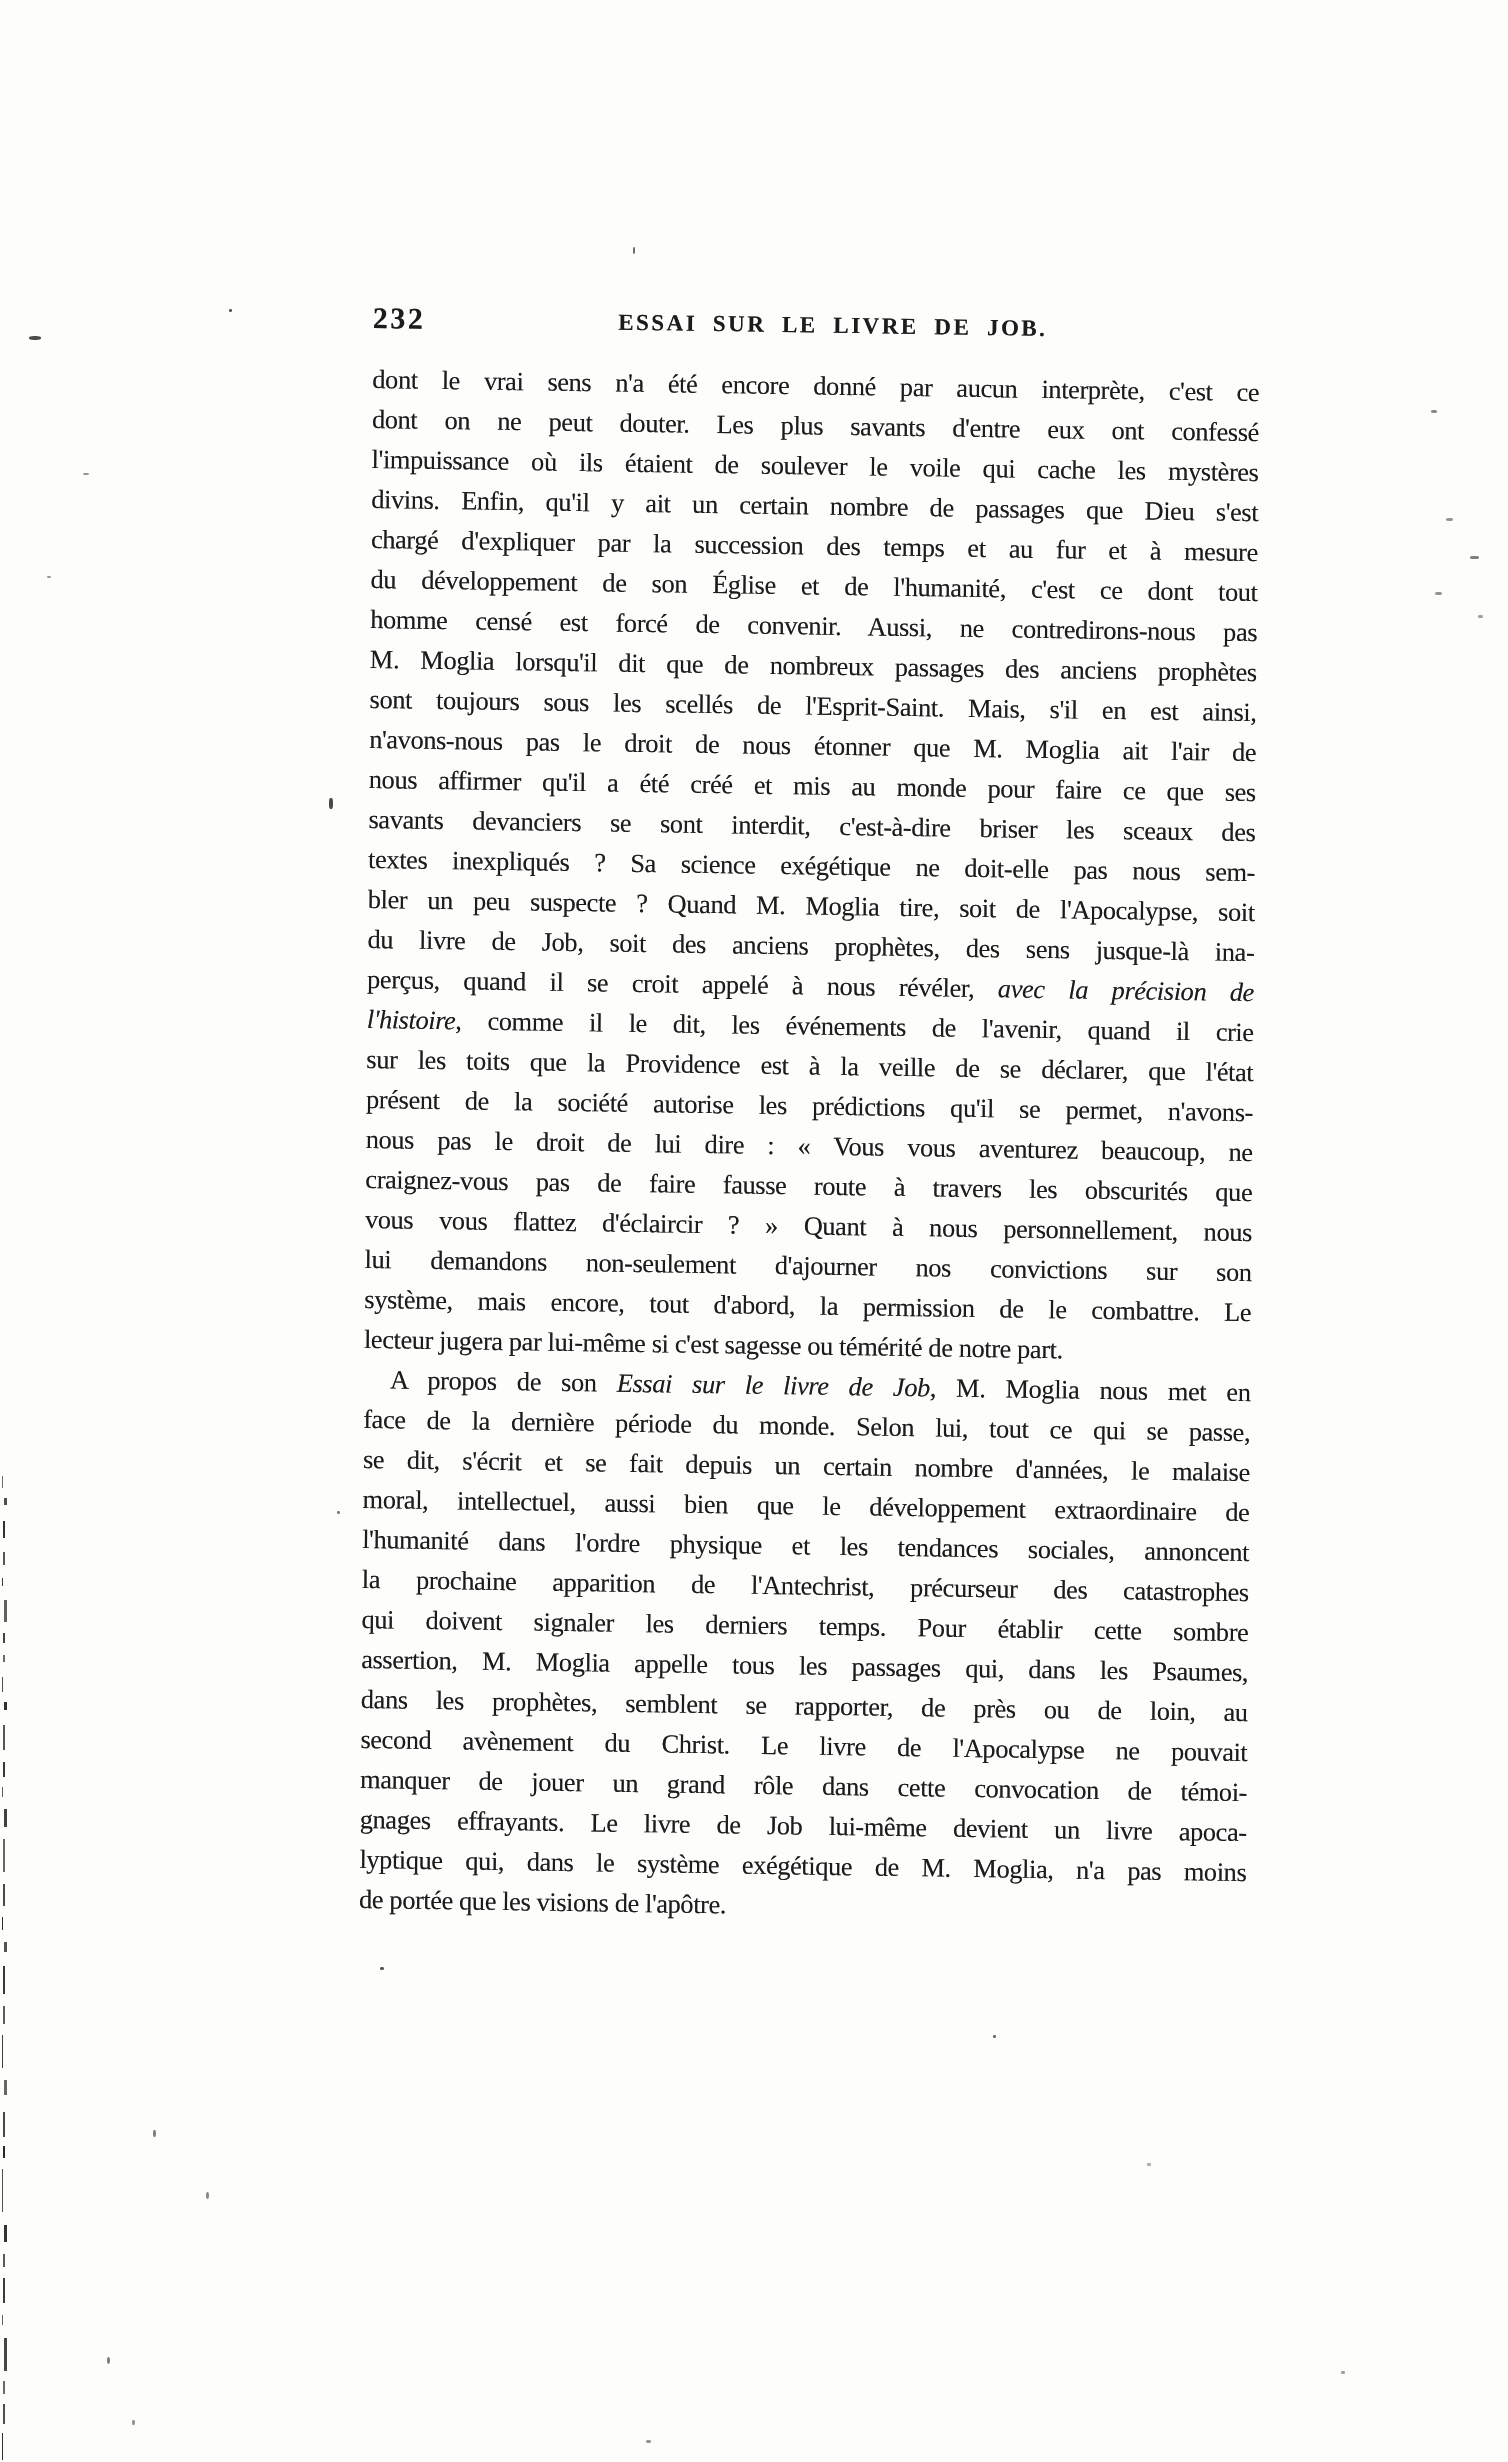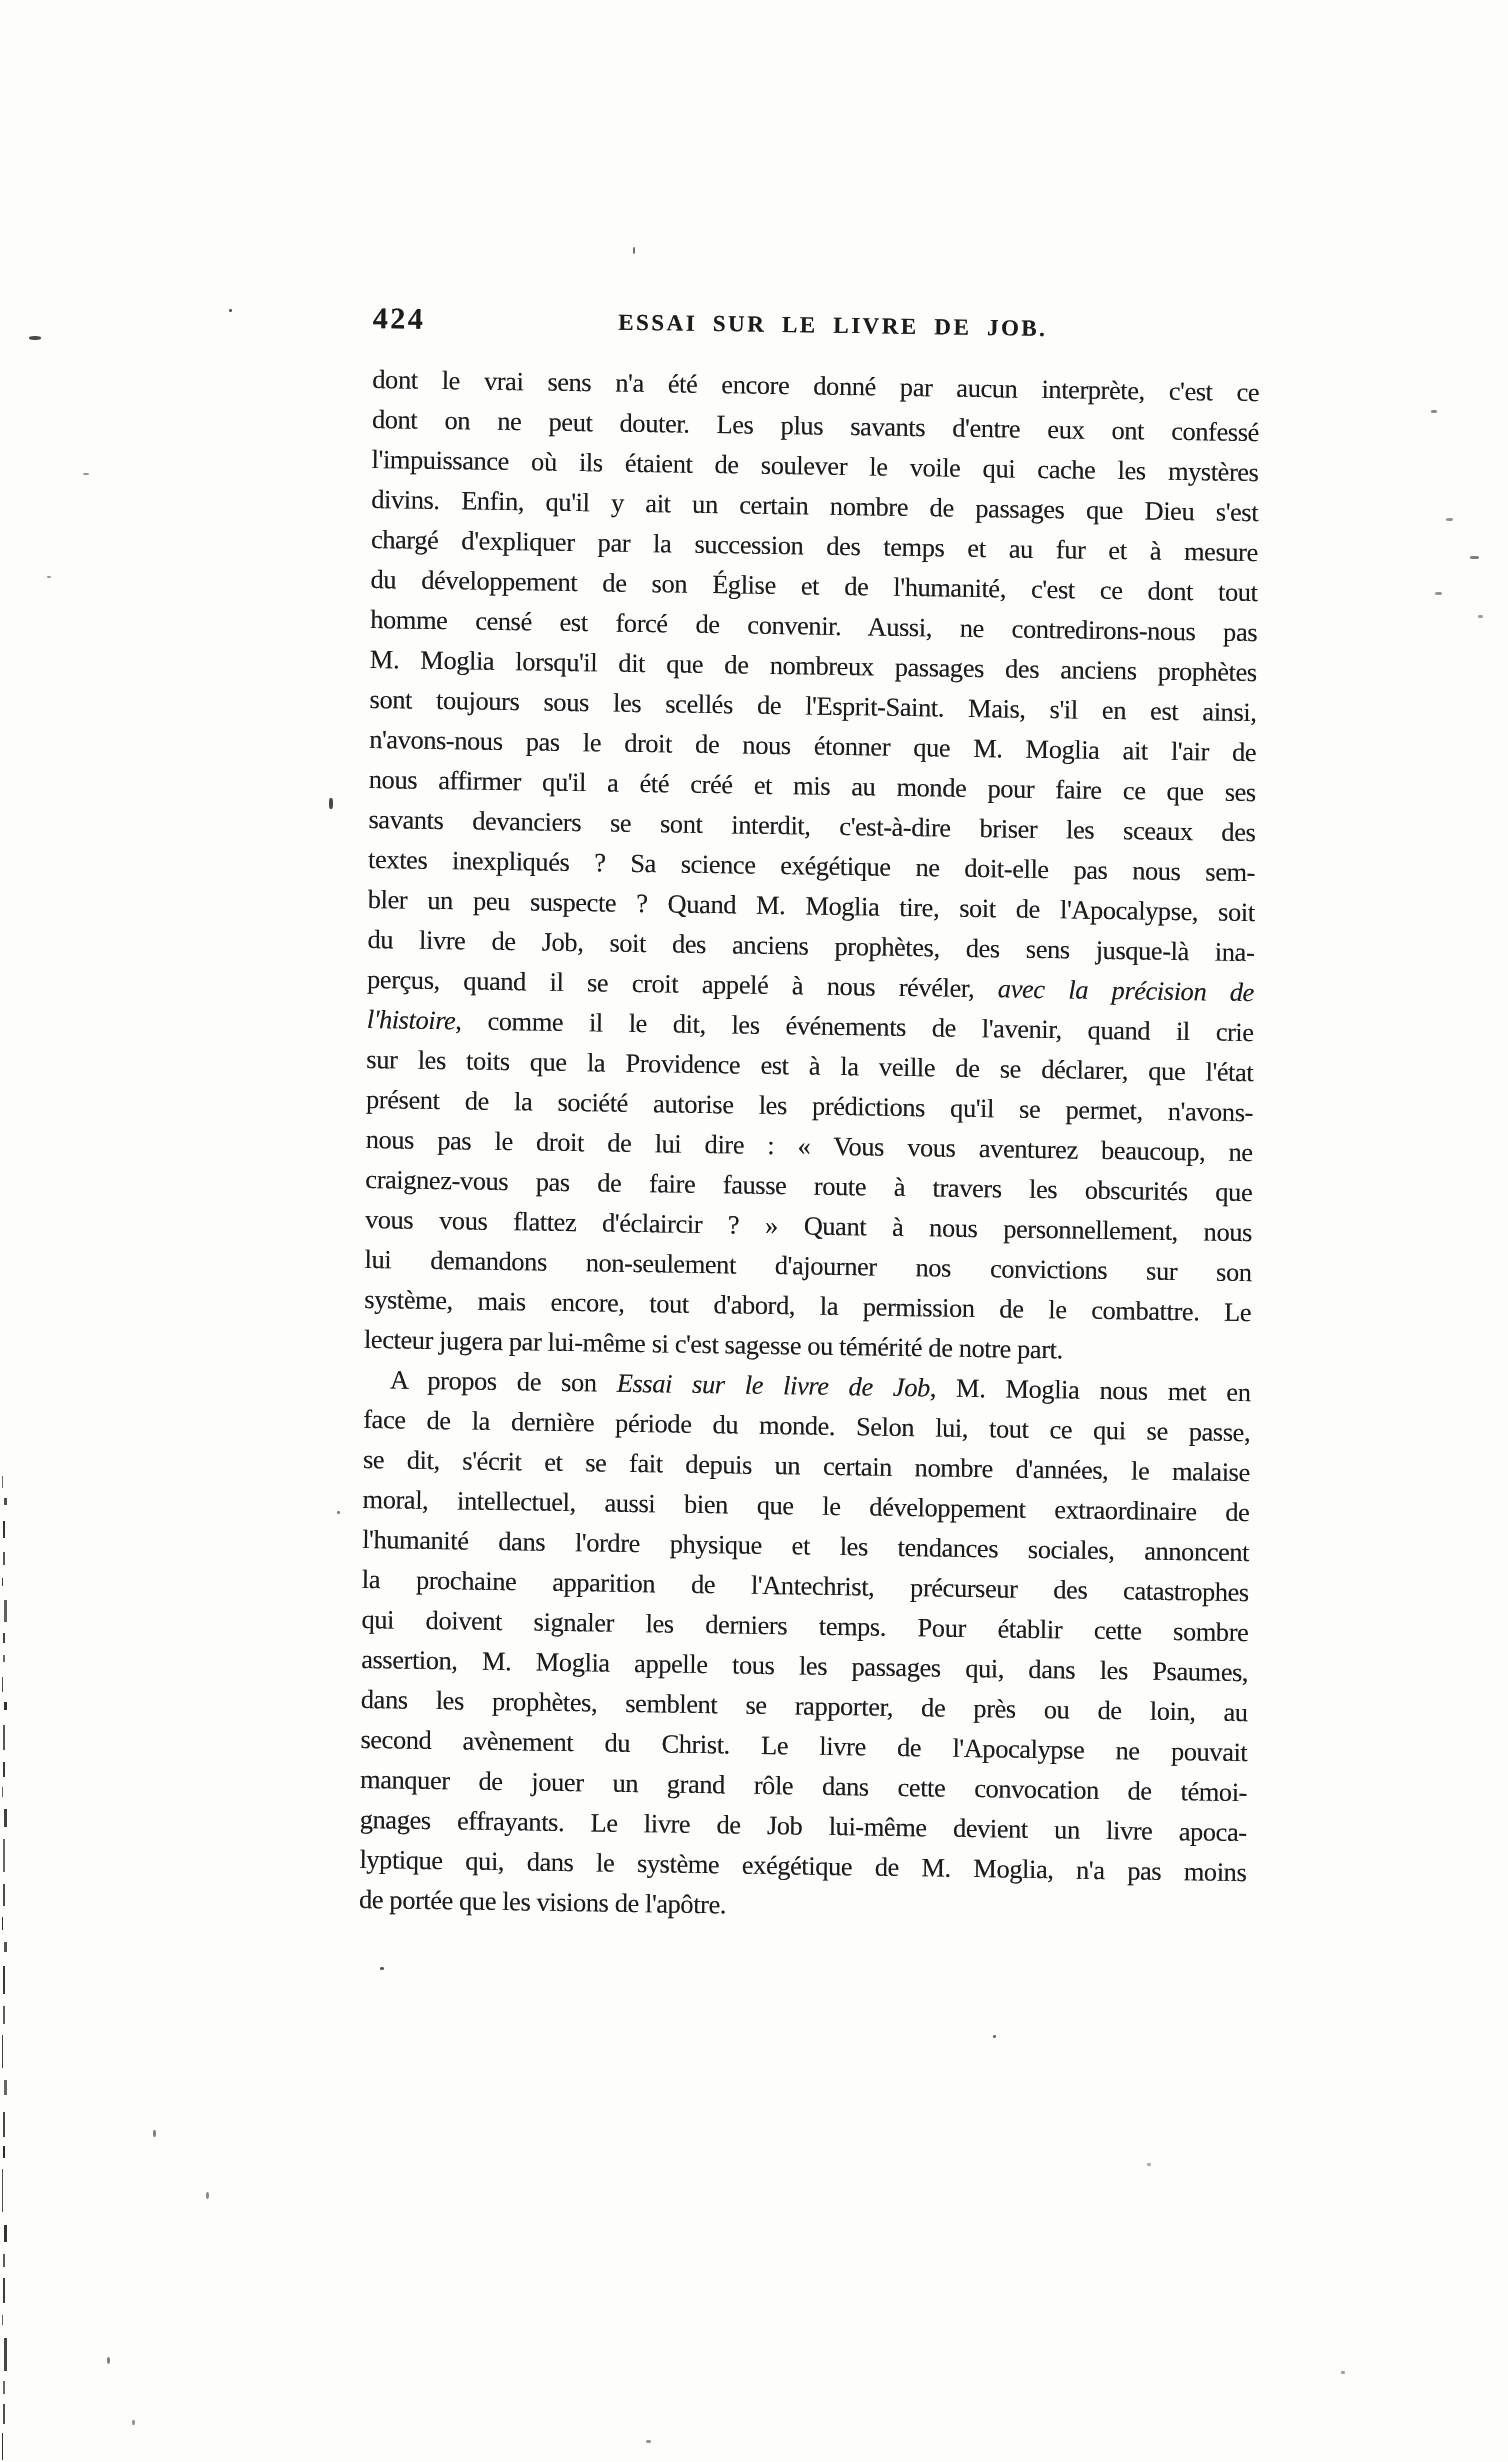--- a/index.html
+++ b/index.html
@@ -55,21 +55,21 @@
   .speck{position:absolute;background:#2a2a2a;border-radius:40%;}
   .edge-mark{position:absolute;background:#1d1d1d;}
 </style>
 </head>
 <body>
 
 <div id="page">
 
   <div id="scan-block">
     <div id="page-header">
-      <span id="page-number">424</span>
+      <span id="page-number">232</span>
       <span id="running-title">ESSAI SUR LE LIVRE DE JOB.</span>
     </div>
     <div id="text-lines">
         <div class="line">dont le vrai sens n'a été encore donné par aucun interprète, c'est ce</div>
         <div class="line">dont on ne peut douter. Les plus savants d'entre eux ont confessé</div>
         <div class="line">l'impuissance où ils étaient de soulever le voile qui cache les mystères</div>
         <div class="line">divins. Enfin, qu'il y ait un certain nombre de passages que Dieu s'est</div>
         <div class="line">chargé d'expliquer par la succession des temps et au fur et à mesure</div>
         <div class="line">du développement de son Église et de l'humanité, c'est ce dont tout</div>
         <div class="line">homme censé est forcé de convenir. Aussi, ne contredirons-nous pas</div>

